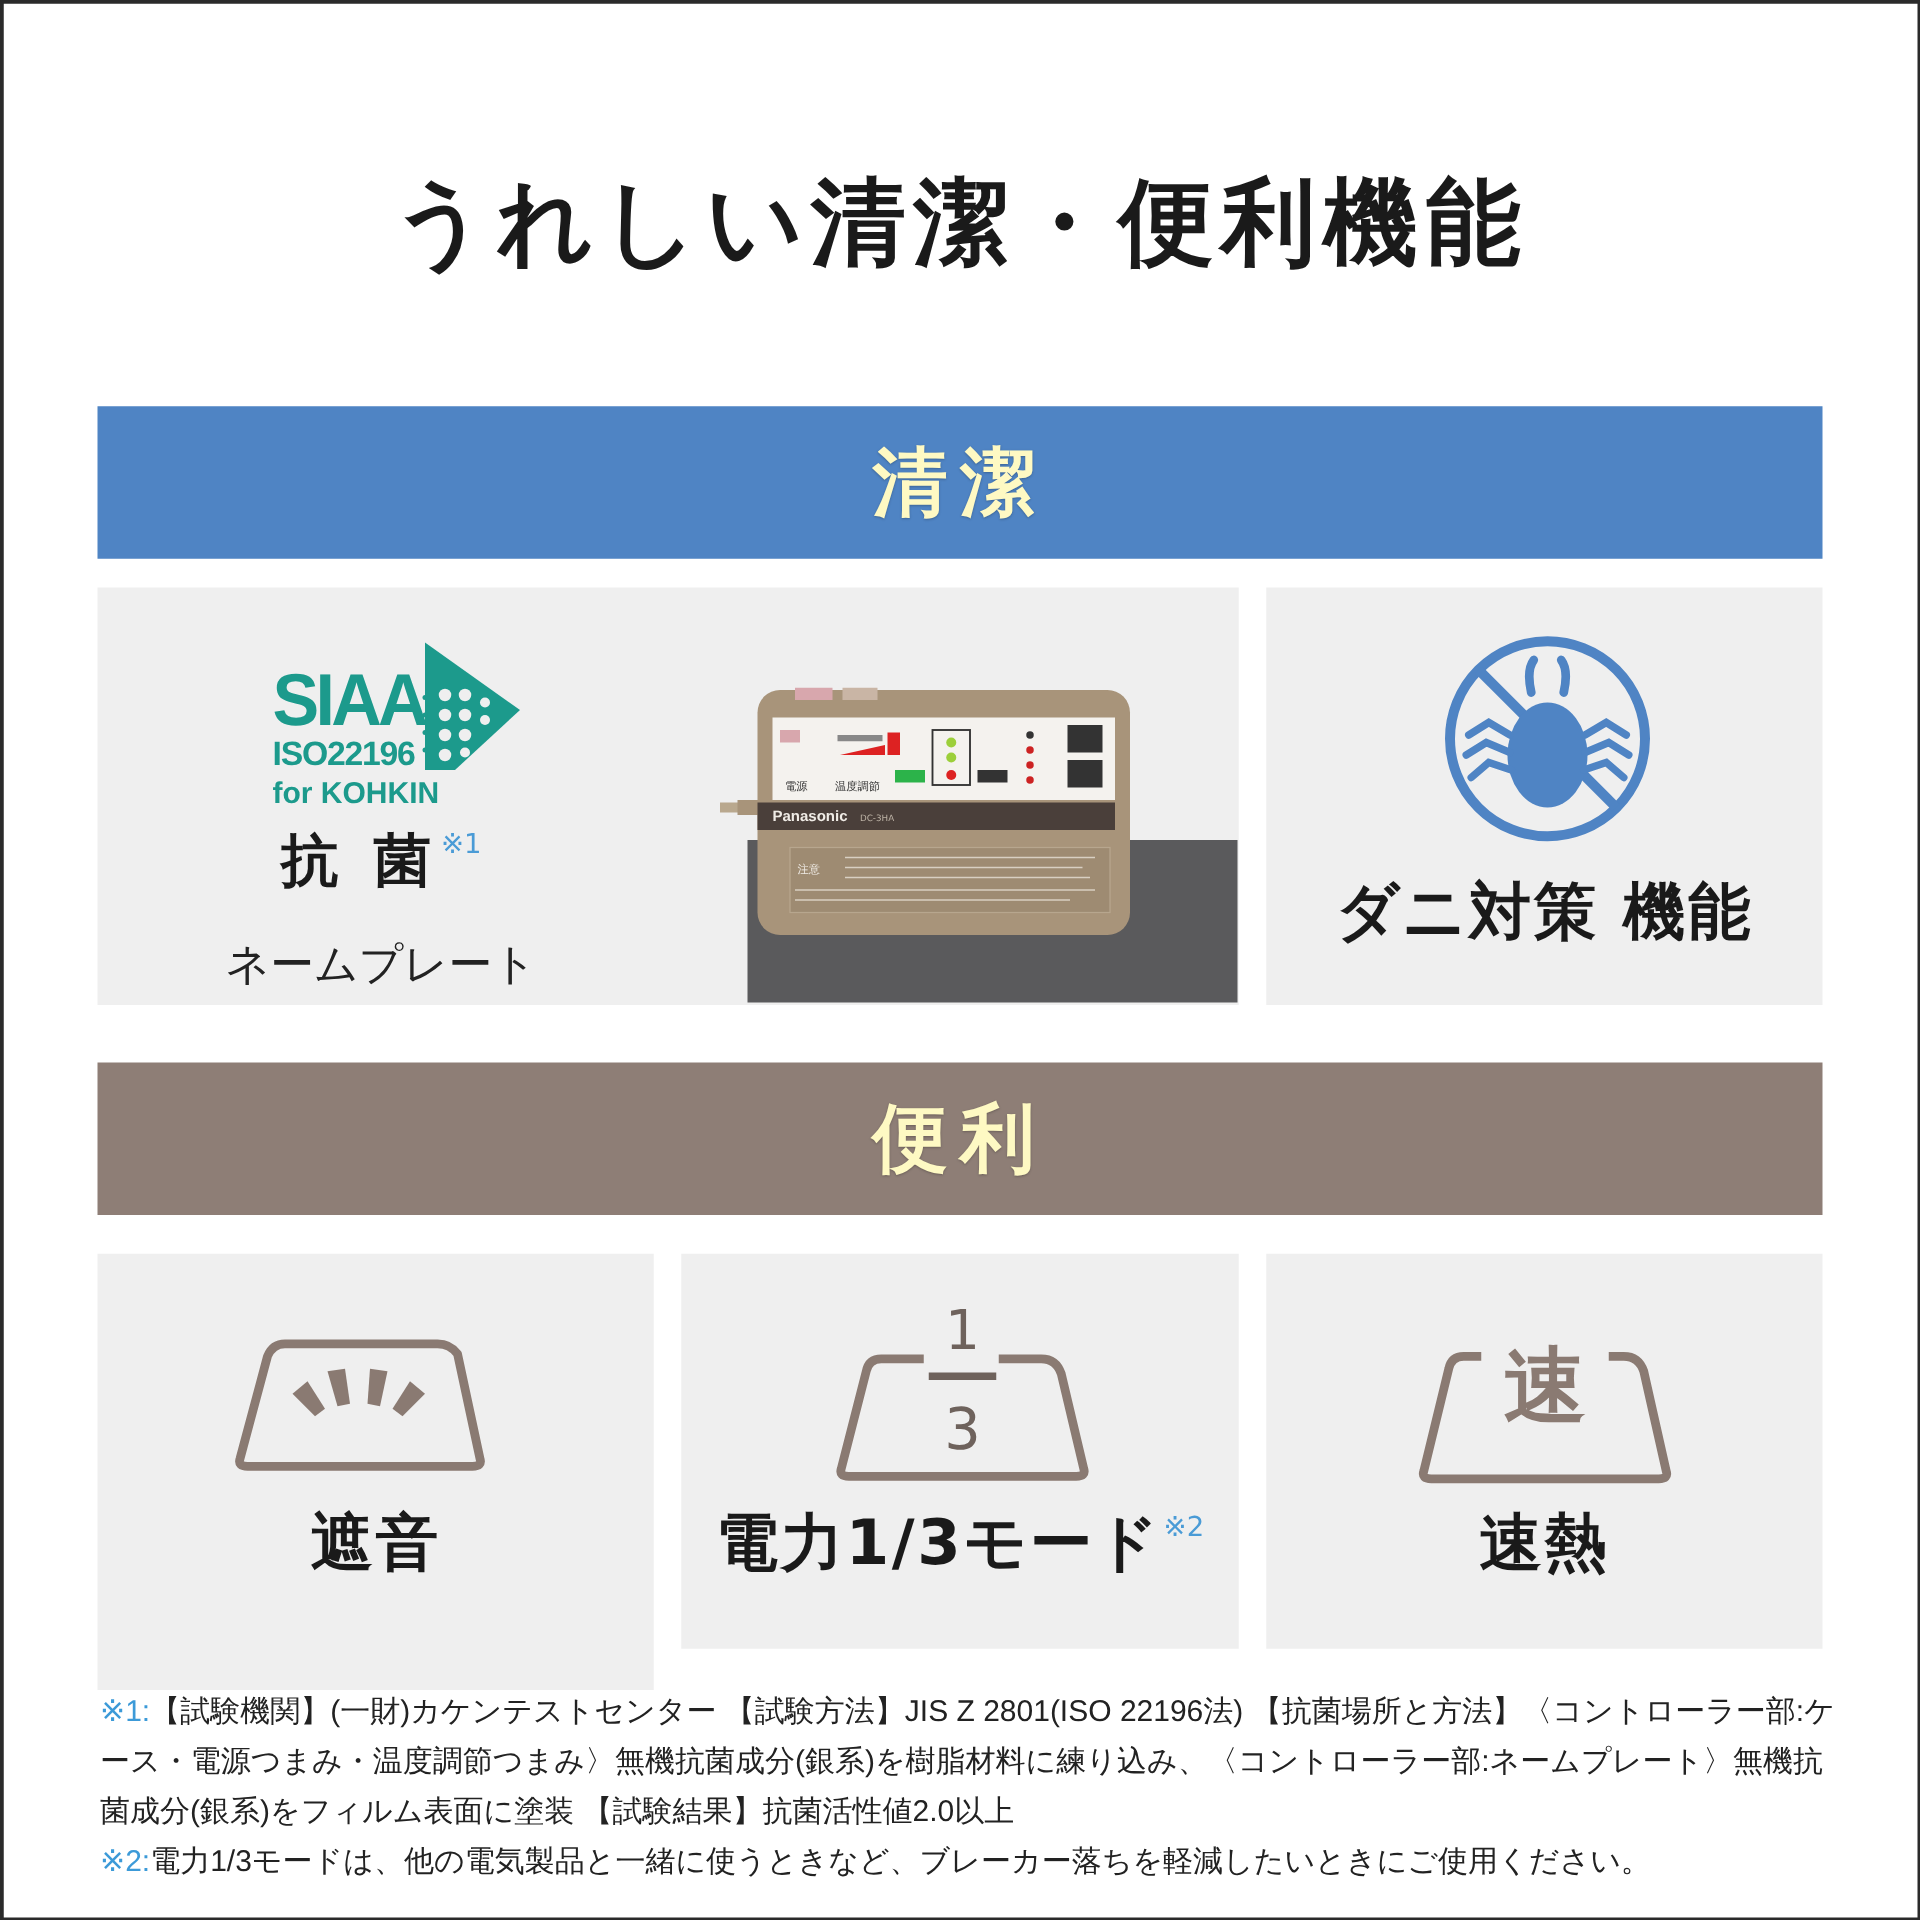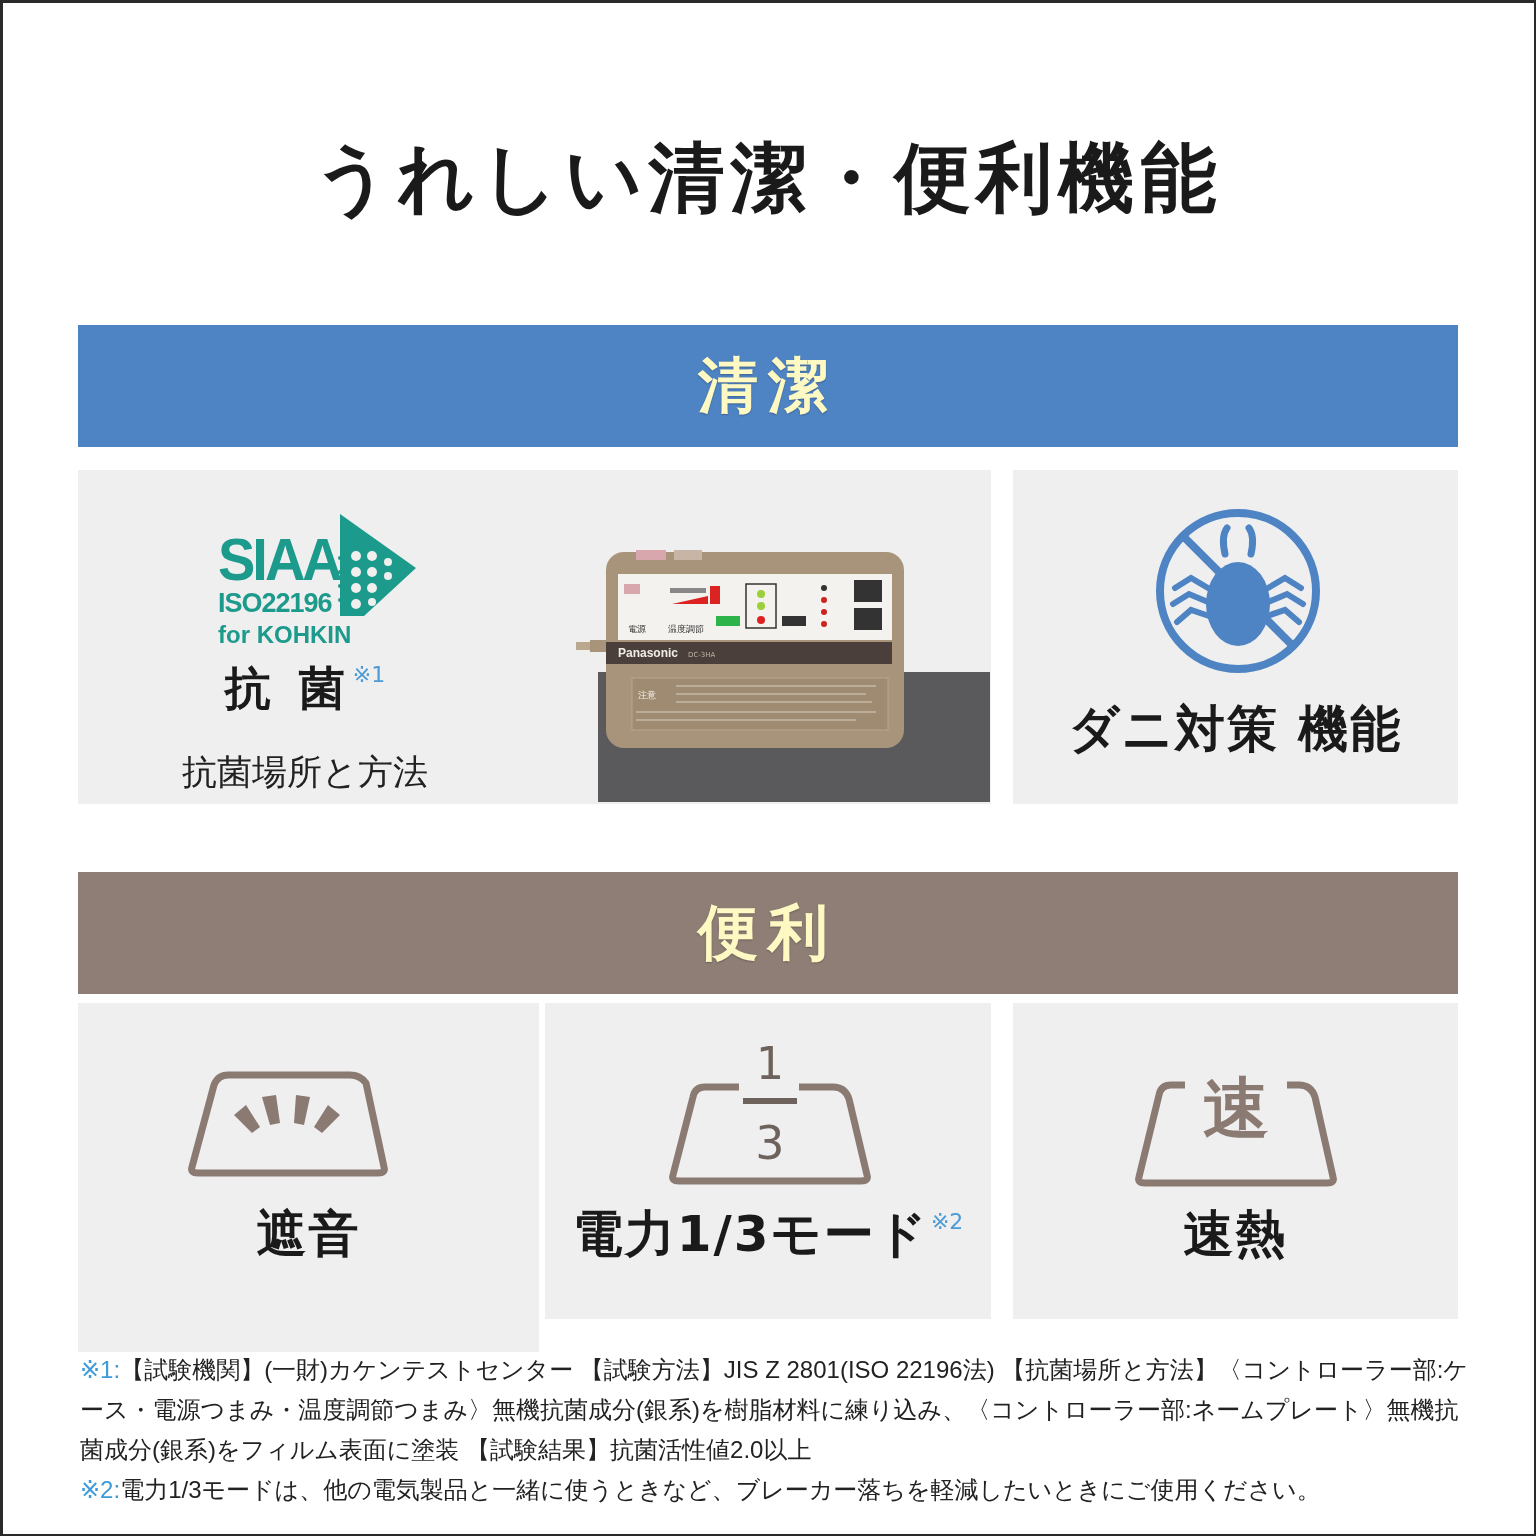--- a/index.html
+++ b/index.html
@@ -20,27 +20,27 @@
     letter-spacing: 6px; line-height: 100px;
   }
   .section-bar {
     position: absolute; left: 78px; width: 1380px; height: 122px;
     color: #fef9c3; font-size: 60px; font-weight: bold; letter-spacing: 10px;
     display: flex; align-items: center; justify-content: center;
     text-shadow: 0 1px 2px rgba(0,0,0,0.25);
     text-align: right;
   }
   .bar-clean { top: 325px; background: #4f84c4; }
-  .bar-conv  { top: 872px; background: #8e7e76; }
+  .bar-conv  { top: 850px; background: #8e7e76; }
   .card {
     position: absolute; background: #efefef;
   }
   .card-siaa { left: 78px; top: 470px; width: 913px; height: 334px; }
   .card-mite { left: 1013px; top: 470px; width: 445px; height: 334px; }
-  .card-b1 { left: 78px;   top: 1003px; width: 445px; height: 349px; padding-left: 16px; }
+  .card-b1 { left: 78px;   top: 1003px; width: 445px; height: 349px; }
   .card-b2 { left: 545px;  top: 1003px; width: 446px; height: 316px; }
   .card-b3 { left: 1013px; top: 1003px; width: 445px; height: 316px; }
 
   .siaa-logo { position: absolute; left: 150px; top: 36px; width: 200px; height: 150px; }
   .siaa-text { position: absolute; left: 140px; top: 62px; color: #1c9a8c; font-weight: bold; font-family: "Liberation Sans", sans-serif; }
   .siaa-big { font-size: 56px; letter-spacing: -3px; line-height: 56px; transform: scaleY(1.05); }
   .siaa-iso { font-size: 27px; line-height: 30px; letter-spacing: -1px; }
   .siaa-for { font-size: 24px; line-height: 34px; }
   .label-kokin {
     position: absolute; left: 0; width: 454px; top: 188px; text-align: center;
@@ -99,21 +99,21 @@
     </g>
   </svg>
   <div class="siaa-text">
     <div class="siaa-big">SIAA</div>
     <div class="siaa-iso">ISO22196</div>
     <div class="siaa-for">for KOHKIN</div>
   </div>
   <div class="label-kokin">
     <span>抗 菌</span><span class="sup">※1</span>
   </div>
-  <div class="label-controller">抗菌場所と方法</div>
+  <div class="label-controller">ネームプレート</div>
 
   <div class="shadow-block"></div>
   <svg class="controller" viewBox="0 0 330 200">
 
     <rect x="0" y="92" width="16" height="8" fill="#b9a88e"></rect>
     <rect x="14" y="90" width="18" height="12" fill="#a8947a"></rect>
 
     <rect x="30" y="2" width="298" height="196" rx="18" fill="#a8947a"></rect>
     <rect x="60" y="0" width="30" height="10" fill="#d8a7ad"></rect>
     <rect x="98" y="0" width="28" height="10" fill="#c9b5a5"></rect>

